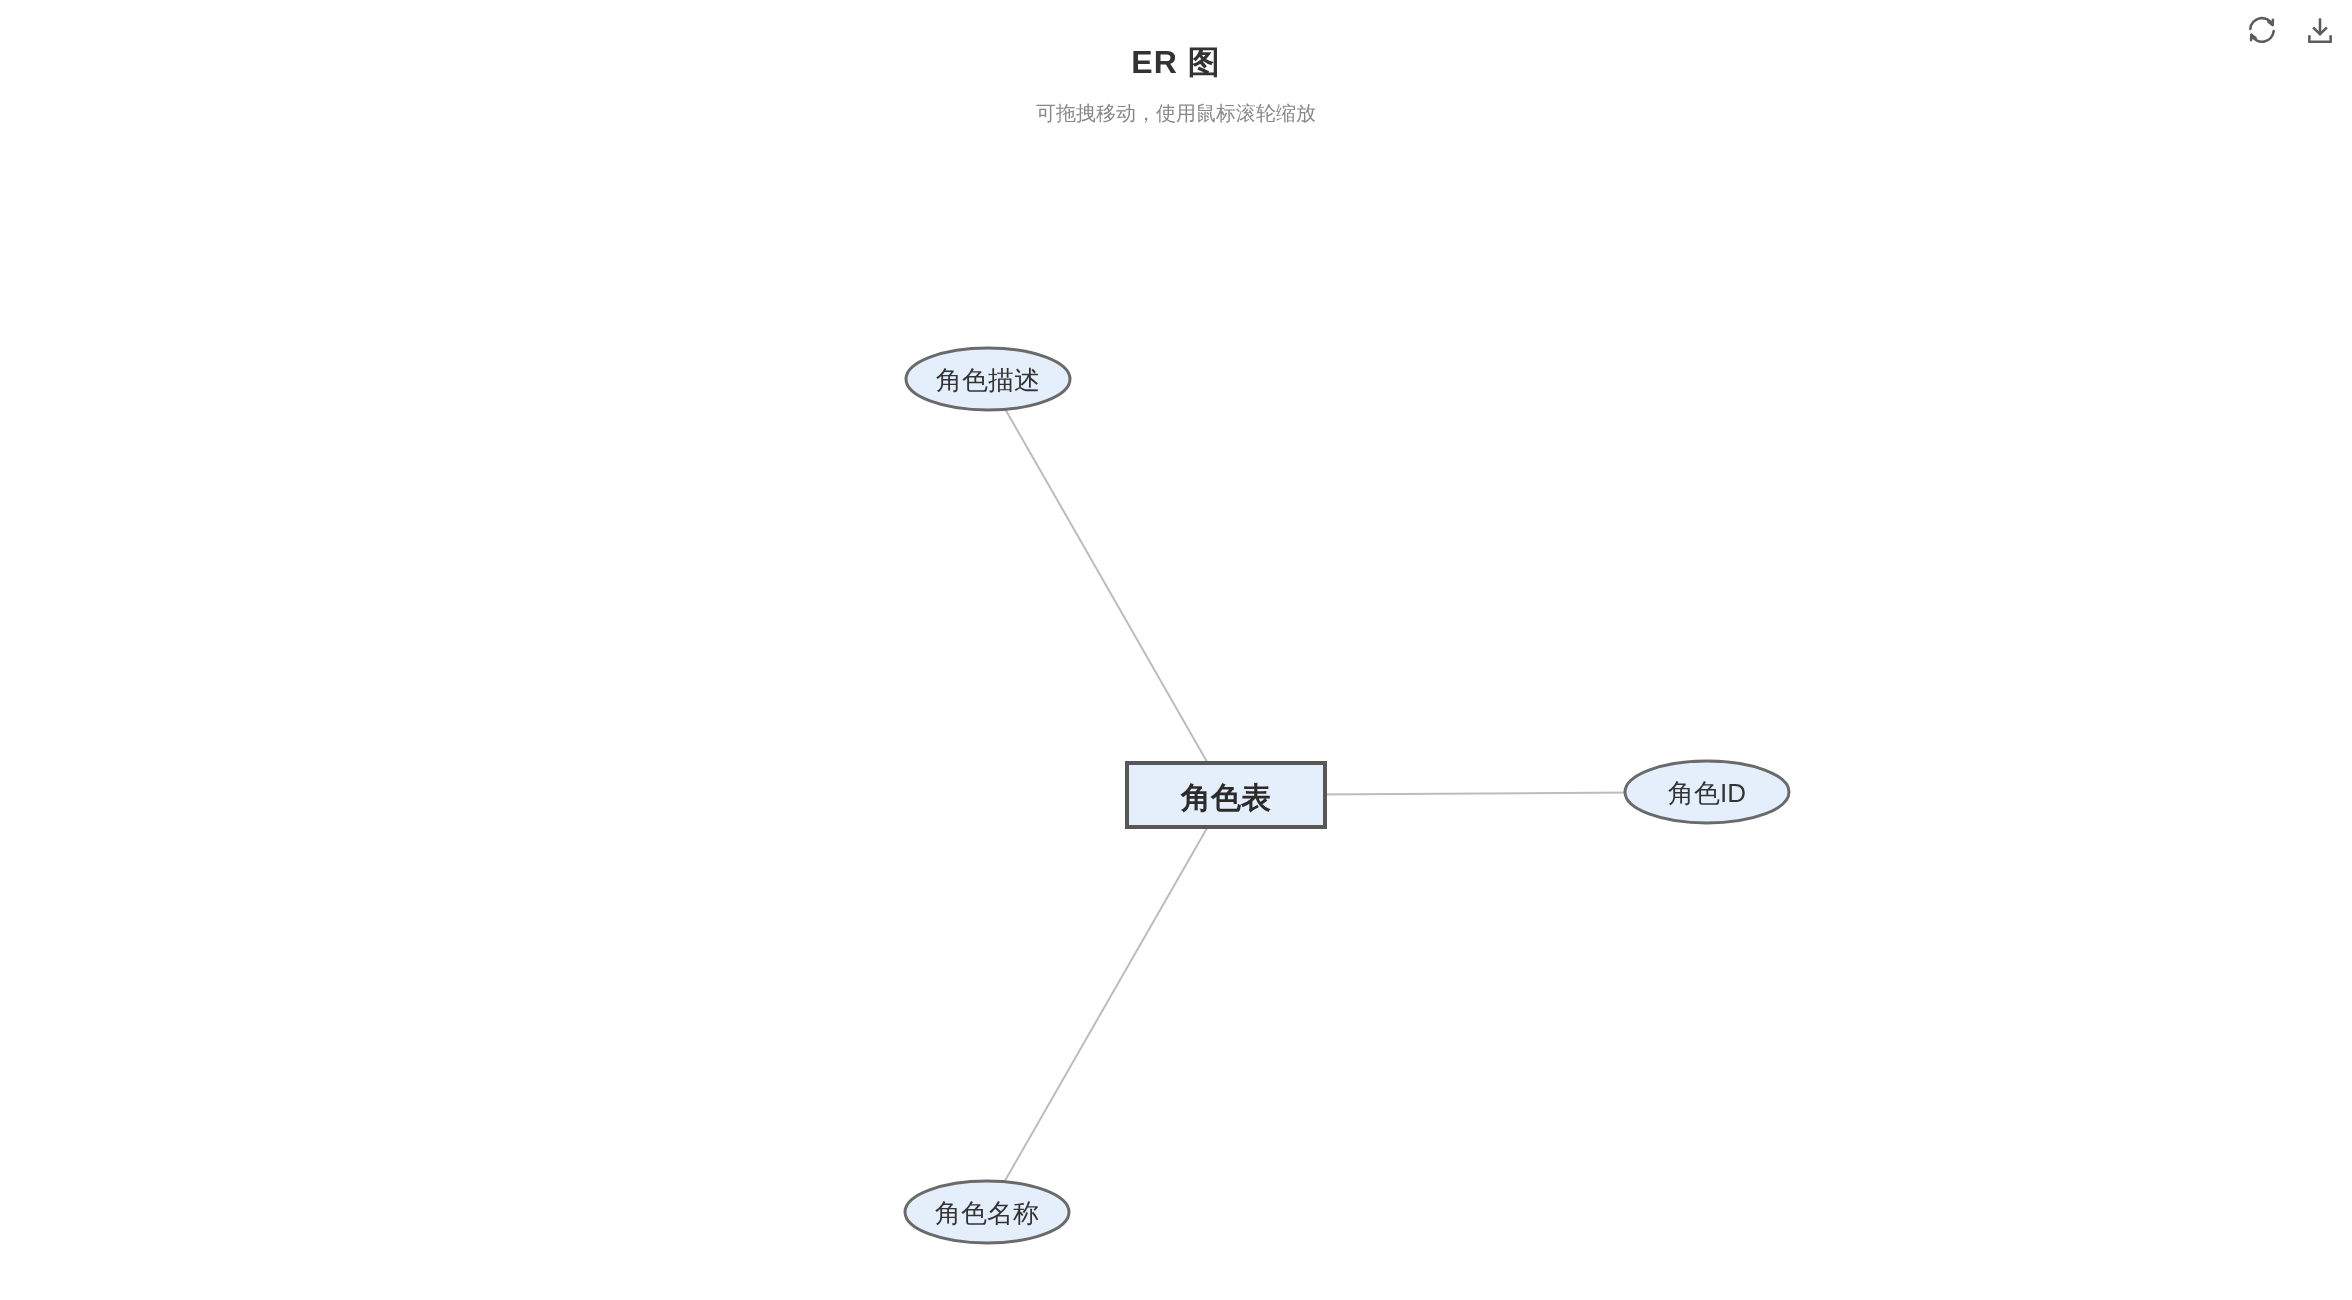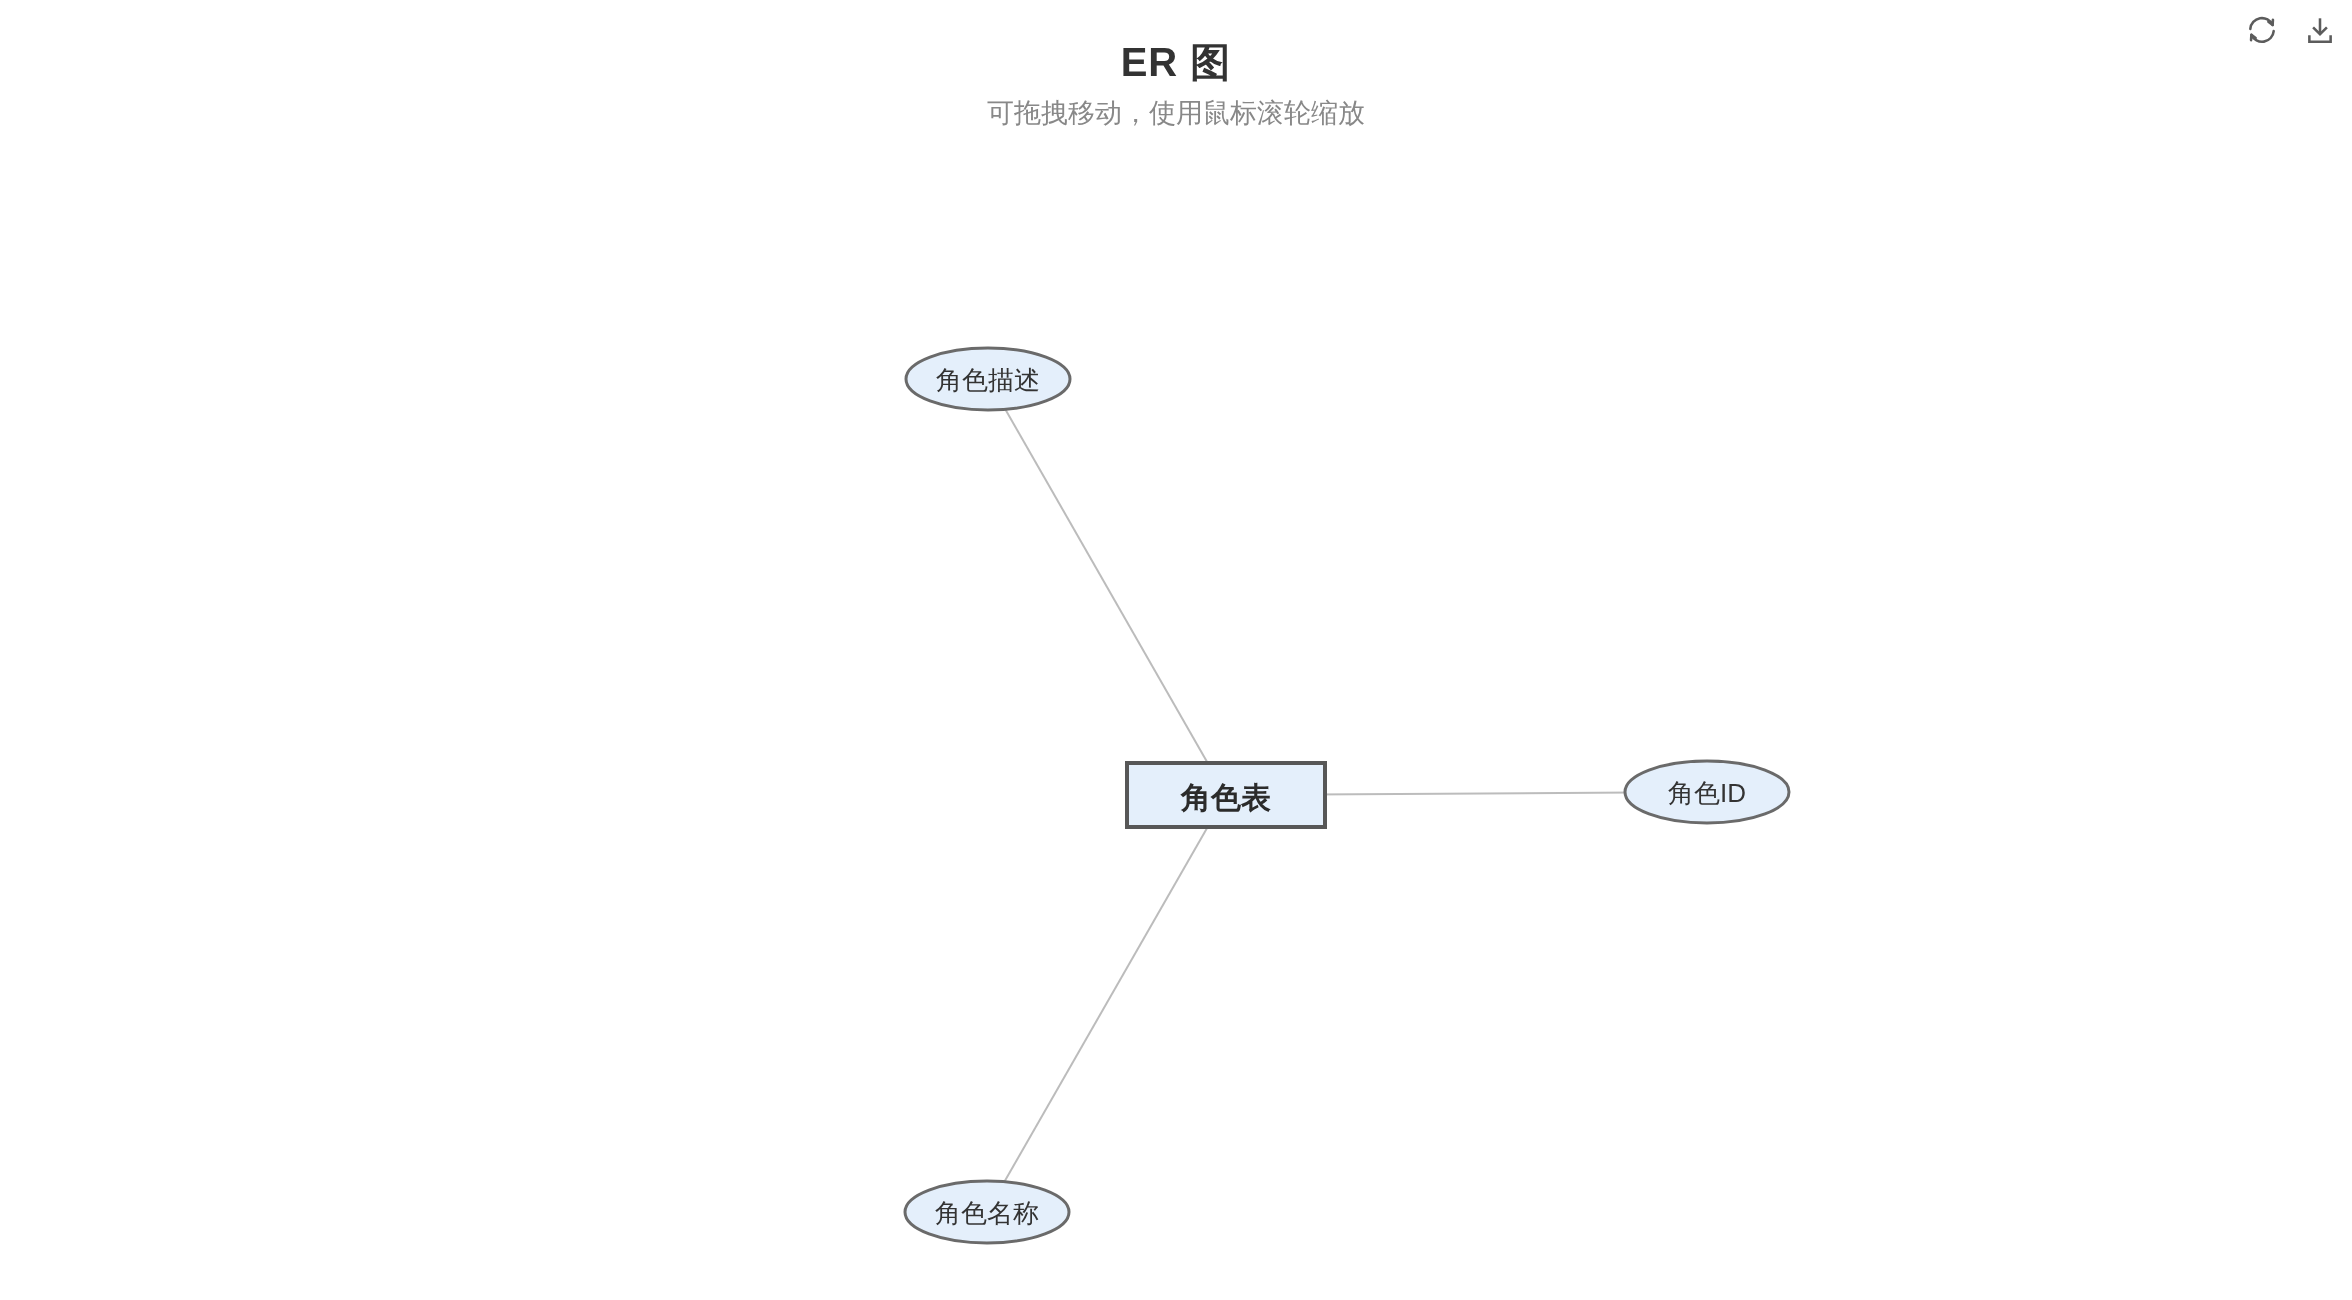--- a/index.html
+++ b/index.html
@@ -26,29 +26,29 @@
   .header {
     position: absolute;
     left: 0;
     top: 0;
     width: 100%;
     text-align: center;
     pointer-events: none;
   }
   .title {
     margin: 40px 0 0 0;
-    font-size: 40px;
+    font-size: 32px;
     line-height: 44px;
     font-weight: bold;
     color: #333333;
     letter-spacing: 1px;
   }
   .subtitle {
     margin: 16px 0 0 0;
-    font-size: 27px;
+    font-size: 20px;
     line-height: 26px;
     color: #888888;
   }
   .toolbar {
     position: absolute;
     top: 12px;
     right: 14px;
     display: flex;
     align-items: center;
     gap: 22px;

